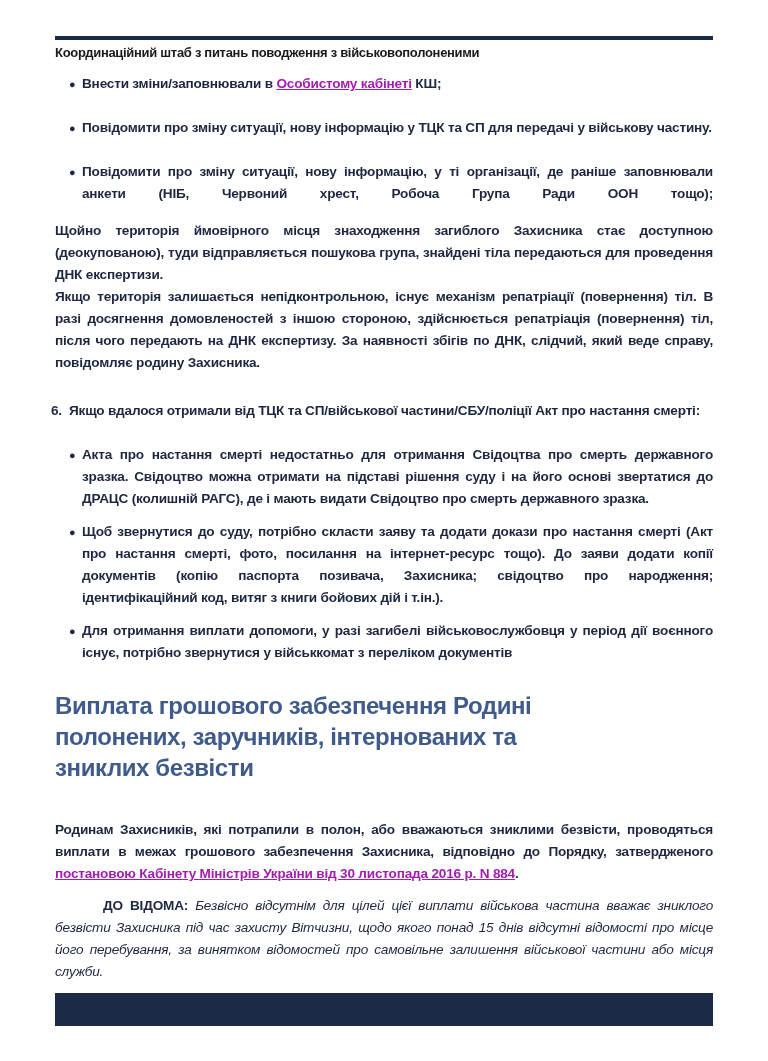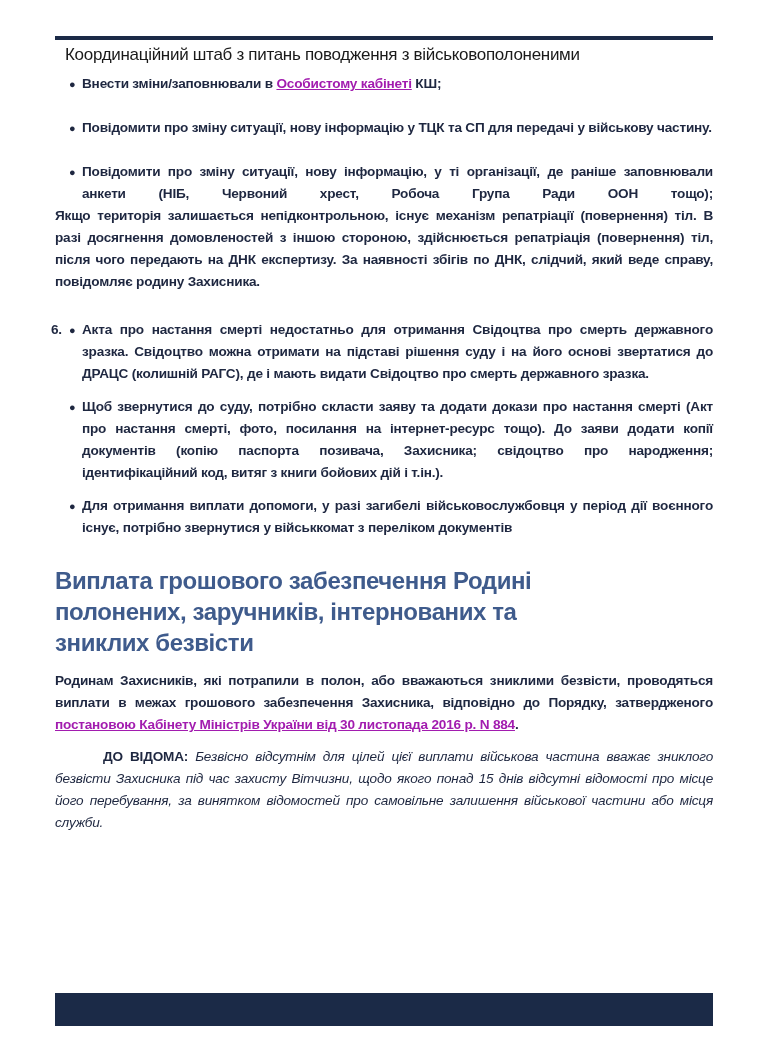--- a/index.html
+++ b/index.html
@@ -6,22 +6,22 @@
     body {
       width: 768px; height: 1061px; position: relative; overflow: hidden;
       font-family: "Liberation Sans", sans-serif;
       color: #1e2740;
     }
     .top-bar {
       position: absolute; left: 55px; top: 36px; width: 658px; height: 4px;
       background: #1b2a47;
     }
     .running-head {
-      position: absolute; left: 65px; top: 45px;
-      font-size: 17px; font-weight: normal; letter-spacing: -0.3px;
+      position: absolute; left: 55px; top: 45px;
+      font-size: 13px; font-weight: bold; letter-spacing: -0.3px;
       color: #1a1a1a;
     }
     .content {
       position: absolute; left: 55px; top: 70px; width: 658px;
       font-size: 13.6px; line-height: 22px; font-weight: bold;
       letter-spacing: -0.2px;
     }
     .bullet {
       position: relative; padding-left: 27px; text-align: justify;
     }
@@ -62,44 +62,46 @@
   <div class="bullet" style="margin-top:22px;">
     <span class="dot">●</span>
     <span>Повідомити про зміну ситуації, нову інформацію у ТЦК та СП для передачі у військову частину.</span>
   </div>
 
   <div class="bullet" style="margin-top:22px;">
     <span class="dot">●</span>
     <span style="text-align-last: justify; display:block;">Повідомити про зміну ситуації, нову інформацію, у ті організації, де раніше заповнювали анкети (НІБ, Червоний хрест, Робоча Група Ради ООН тощо);</span>
   </div>
 
+  <p class="justify" style="margin-top:15px;">Щойно територія ймовірного місця знаходження загиблого Захисника стає доступною (деокупованою), туди відправляється пошукова група, знайдені тіла передаються для проведення ДНК експертизи.</p>
   <p class="justify">Якщо територія залишається непідконтрольною, існує механізм репатріації  (повернення) тіл. В разі досягнення домовленостей з іншою стороною, здійснюється репатріація (повернення) тіл, після чого передають на ДНК експертизу. За наявності збігів по ДНК, слідчий, який веде справу, повідомляє родину Захисника.</p>
 
   <div class="numbered" style="margin-top:26px;">
     <span class="num">6.</span>
+    <span>Якщо вдалося отримали від ТЦК та СП/військової частини/СБУ/поліції Акт про настання смерті:</span>
   </div>
 
   <div class="bullet" style="margin-top:22px;">
     <span class="dot">●</span>
     <span>Акта про настання смерті недостатньо для отримання Свідоцтва про смерть державного зразка. Свідоцтво можна отримати на підставі рішення суду і на його основі звертатися до ДРАЦС (колишній РАГС), де і мають видати Свідоцтво про смерть державного зразка.</span>
   </div>
 
   <div class="bullet" style="margin-top:11px;">
     <span class="dot">●</span>
     <span>Щоб звернутися до суду, потрібно скласти заяву та додати докази про настання смерті (Акт про настання смерті, фото, посилання на інтернет-ресурс тощо). До заяви додати копії документів (копію паспорта позивача, Захисника; свідоцтво про народження; ідентифікаційний код, витяг з книги бойових дій і т.ін.).</span>
   </div>
 
   <div class="bullet" style="margin-top:11px;">
     <span class="dot">●</span>
     <span>Для отримання виплати допомоги, у разі загибелі військовослужбовця у період дії воєнного існує, потрібно звернутися у військкомат з переліком документів</span>
   </div>
 
   <h2 class="heading" style="margin:26px 0 0 0; width:560px;">Виплата грошового забезпечення Родині полонених, заручників, інтернованих та зниклих безвісти</h2>
 
-  <p class="justify" style="margin-top:12px;">
+  <p class="justify" style="margin-top:36px;">
     <span>Родинам Захисників, які потрапили в полон, або вважаються зниклими безвісти, проводяться виплати в межах грошового забезпечення Захисника, відповідно до Порядку, затвердженого </span><a class="link" href="#">постановою Кабінету Міністрів України від 30 листопада 2016 р. N 884</a><span>.</span>
   </p>
 
   <p class="notice" style="margin-top:10px;">
     <span class="notice-label">ДО ВІДОМА:</span><span> Безвісно відсутнім для цілей цієї виплати військова частина вважає зниклого безвісти Захисника під час захисту Вітчизни, щодо якого понад 15 днів відсутні відомості про місце його перебування, за винятком відомостей про самовільне залишення військової частини або місця служби.</span>
   </p>
 </div>
 
 <div class="bottom-bar"></div>
 

